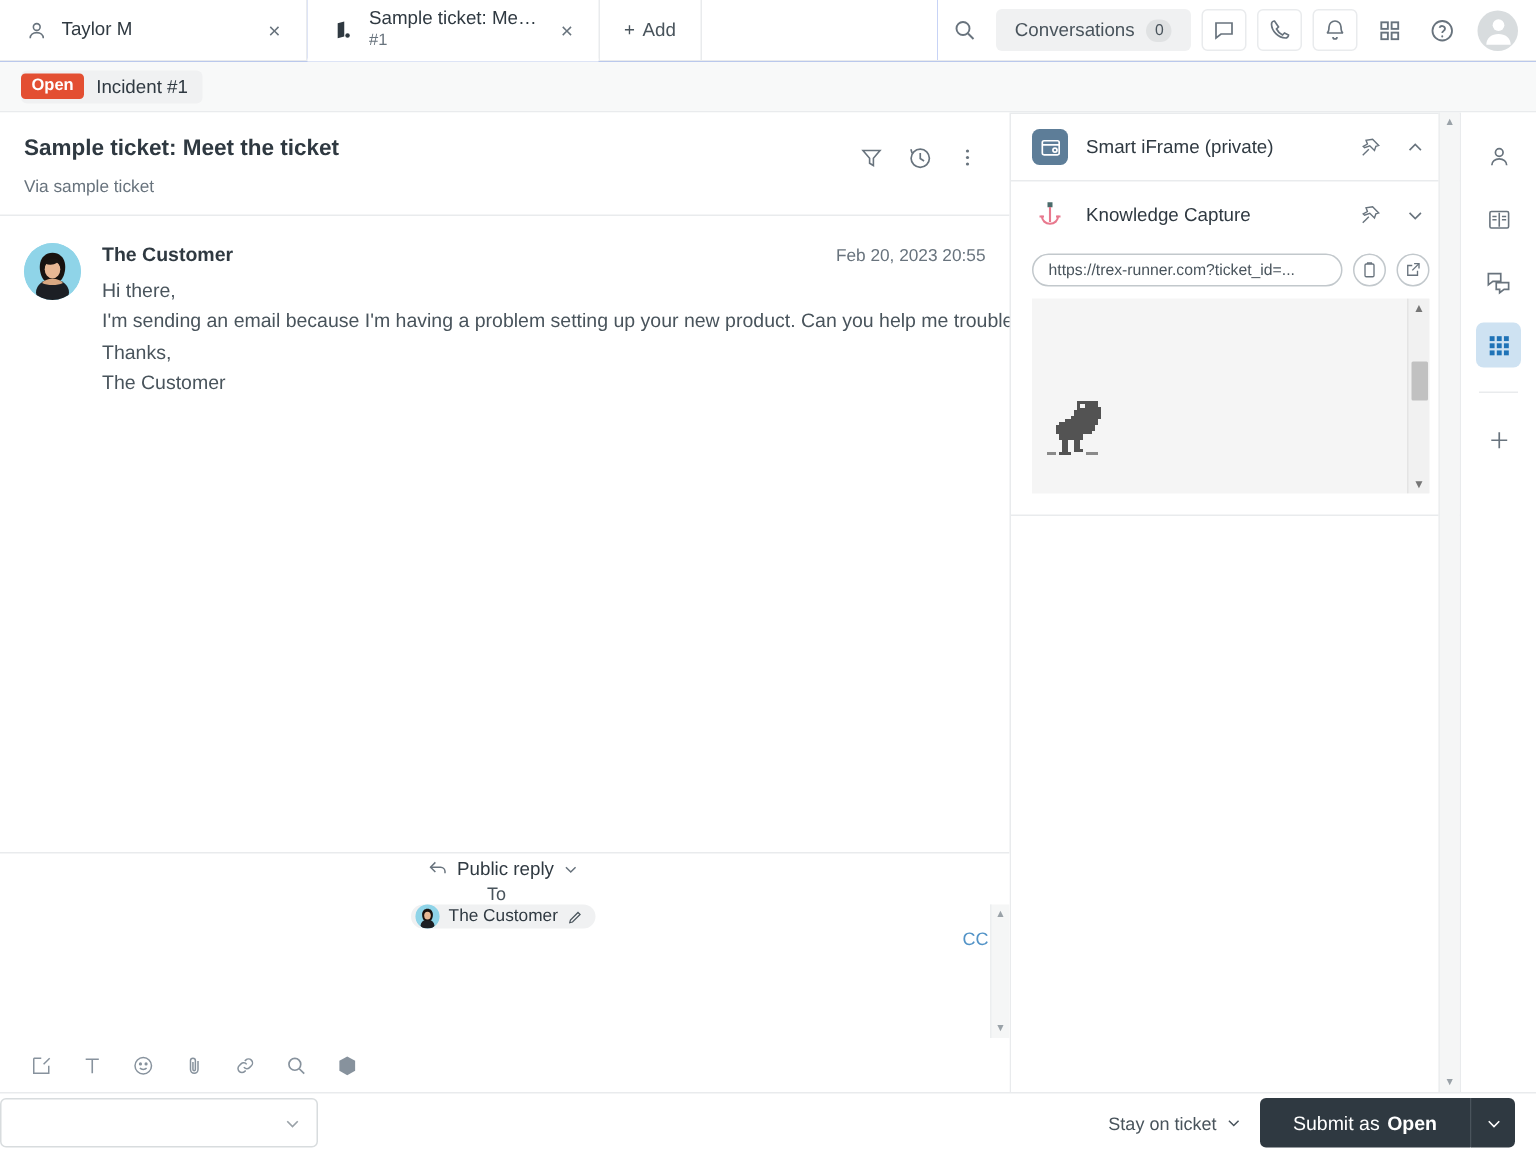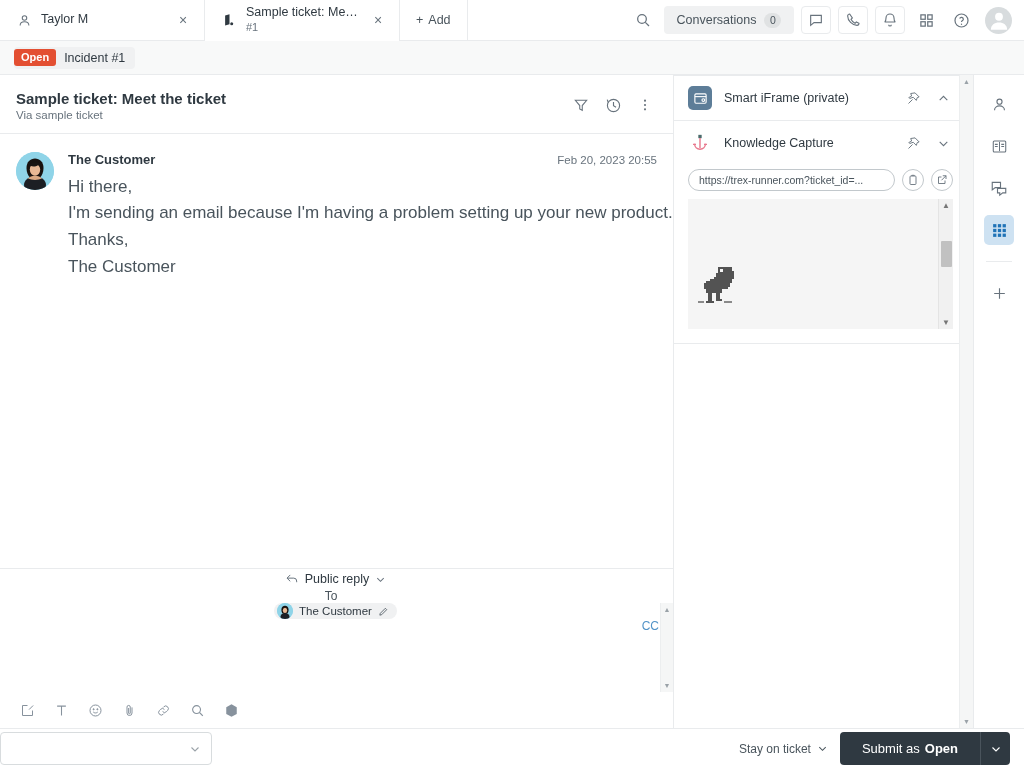--- a/index.html
+++ b/index.html
@@ -114,38 +114,38 @@
     display: flex; flex-direction: column;
     border-right: 1px solid #e9ebed;
     background: #ffffff; min-height: 0;
   }
   .ticket-header {
     display: flex; align-items: flex-start;
     padding: 14px 14px 12px 16px;
     border-bottom: 1px solid #e9ebed;
   }
   .ticket-title { font-size: 15px; font-weight: bold; color: #2f3941; line-height: 1.3; }
-  .ticket-sub { font-size: 11.5px; color: #68737d; margin-top: 0; }
+  .ticket-sub { font-size: 11.5px; color: #68737d; margin-top: 10px; }
   .ticket-head-actions { margin-left: auto; display: flex; align-items: center; gap: 4px; padding-top: 2px; }
   .th-btn {
     width: 28px; height: 28px; border-radius: 4px; cursor: pointer;
     display: flex; align-items: center; justify-content: center; color: #68737d;
   }
 
   .convo { flex: 1; overflow: hidden; padding: 18px 16px 0 16px; min-height: 0; }
   .msg { display: flex; gap: 14px; }
   .msg-avatar {
     width: 38px; height: 38px; flex: 0 0 38px; border-radius: 50%;
     overflow: hidden; background: #8fd4e8;
   }
   .msg-body { flex: 1; min-width: 0; }
   .msg-top { display: flex; align-items: baseline; }
   .msg-author { font-size: 13px; font-weight: bold; color: #2f3941; }
   .msg-time { margin-left: auto; font-size: 11.5px; color: #68737d; }
-  .msg-text { margin-top: 7px; font-size: 17px; color: #49545c; line-height: 1.58; }
+  .msg-text { margin-top: 7px; font-size: 13px; color: #49545c; line-height: 1.58; }
   .msg-text div { white-space: nowrap; }
 
   
   .composer {
     border-top: 1px solid #e9ebed;
     display: flex; flex-direction: column;
     background: #fff;
     height: 160px; min-height: 160px;
   }
   .composer-head {

